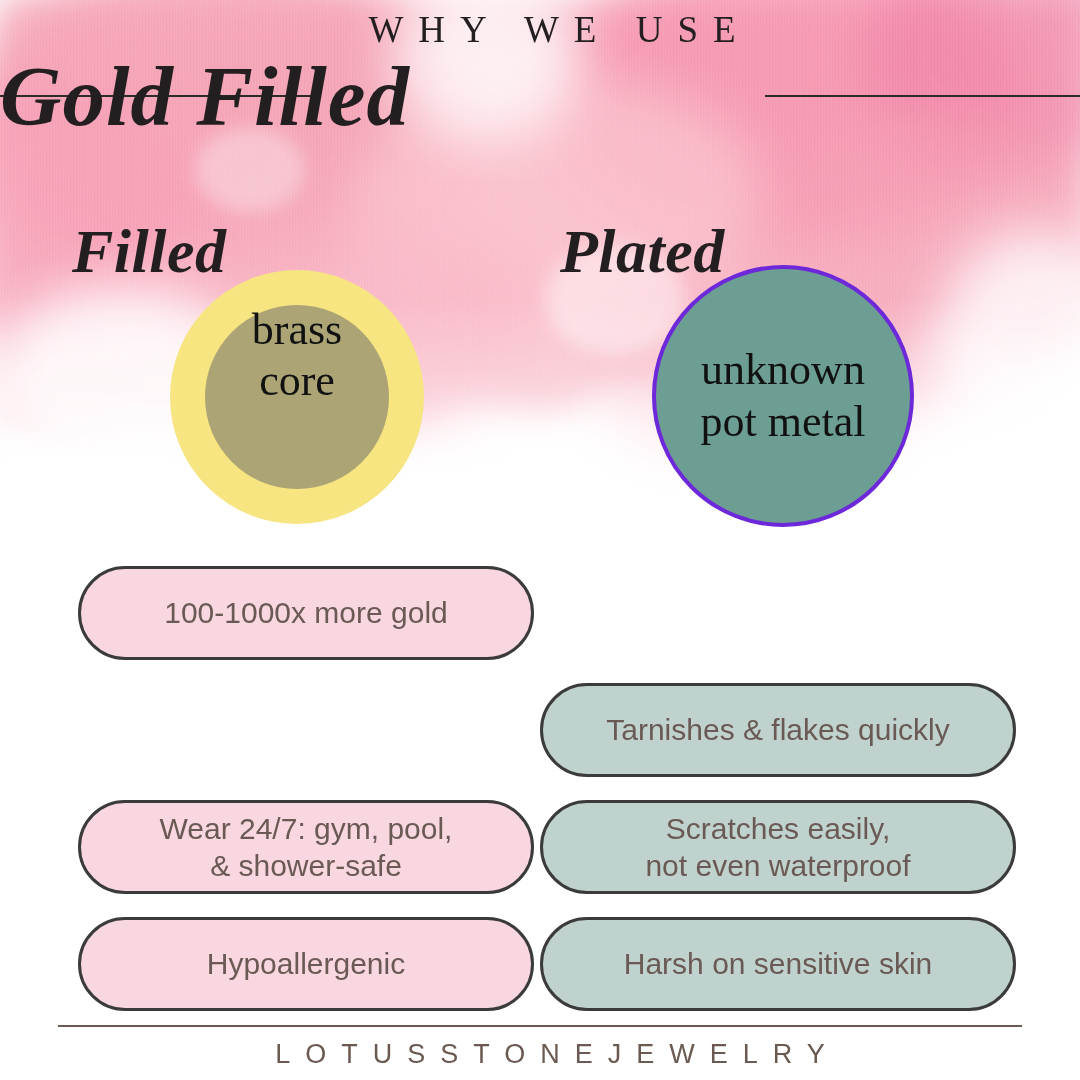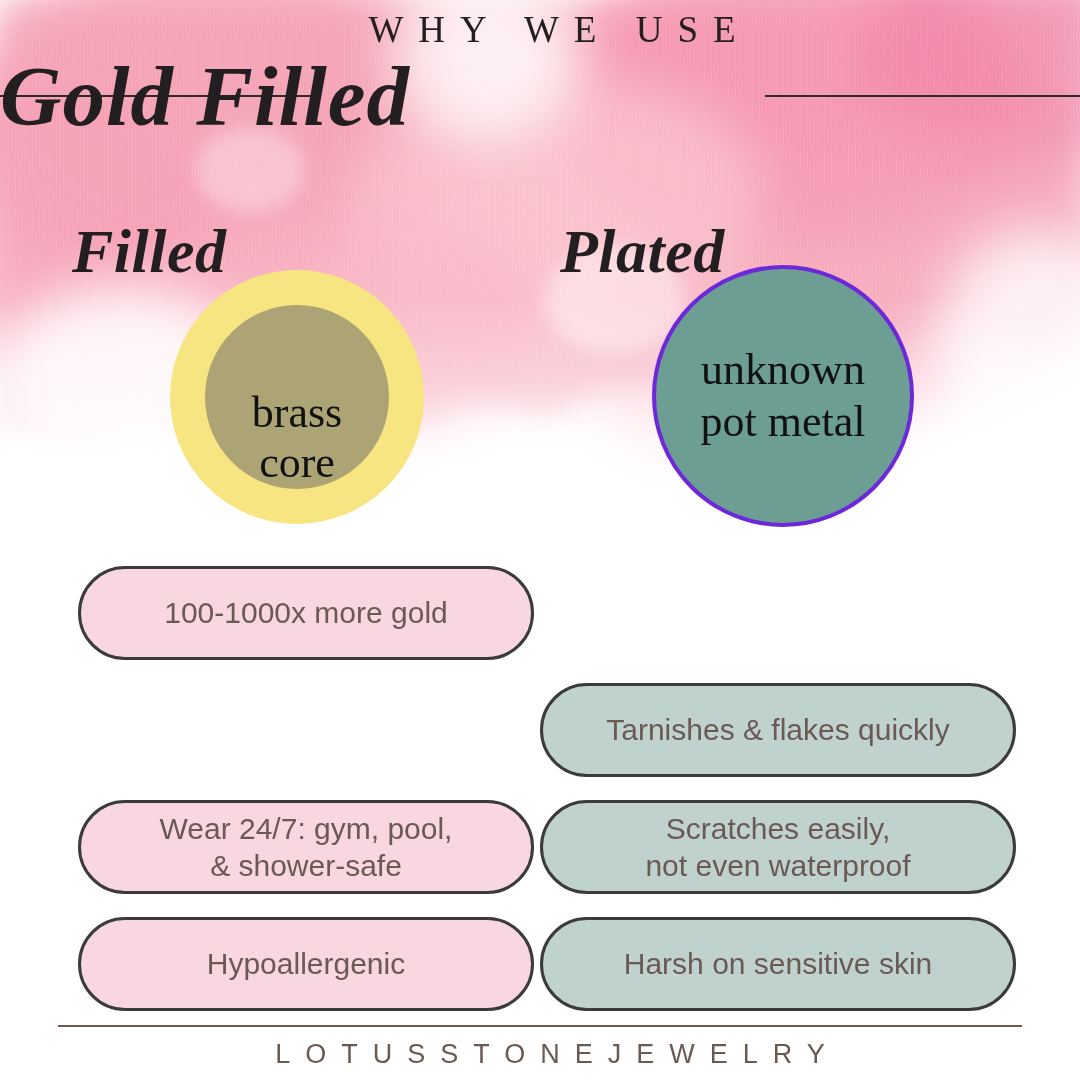--- a/index.html
+++ b/index.html
@@ -107,21 +107,21 @@
     width: 254px; height: 254px;
     background: #f6e581;
   }
   #core-filled {
     left: 205px; top: 305px;
     width: 184px; height: 184px;
     background: #aca474;
     border-radius: 50%;
     position: absolute;
     display: flex;
-    align-items: flex-end;
+    align-items: flex-start;
     justify-content: center;
   }
   #core-filled .core-label {
     font-family: "Liberation Serif", serif;
     font-size: 44px;
     color: #111111;
     text-align: center;
     line-height: 1.15;
     white-space: pre-line;
   }

